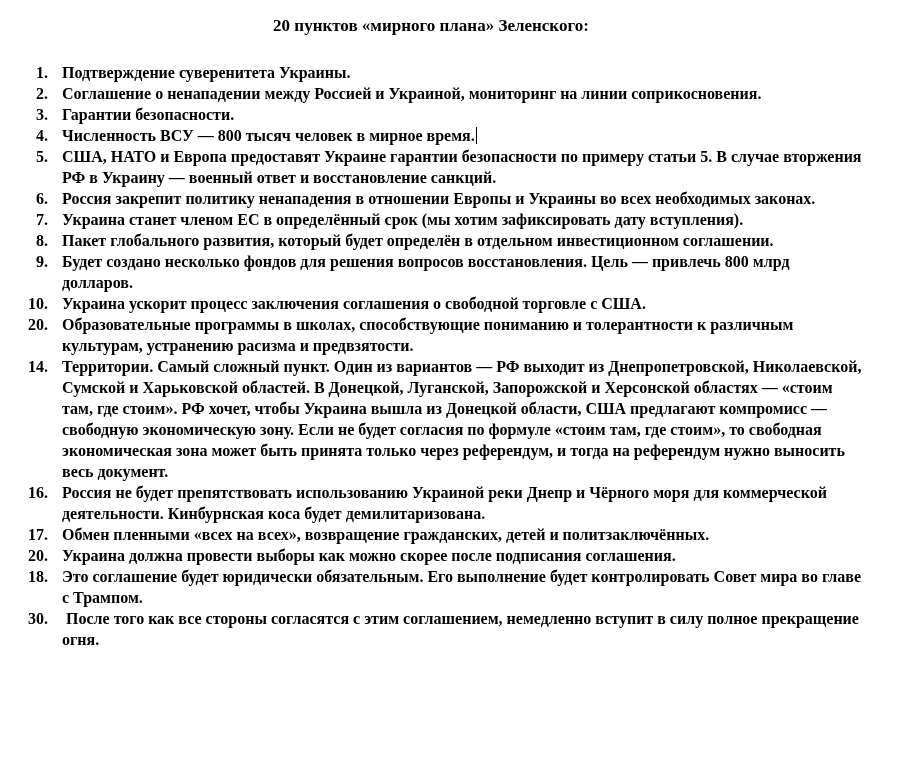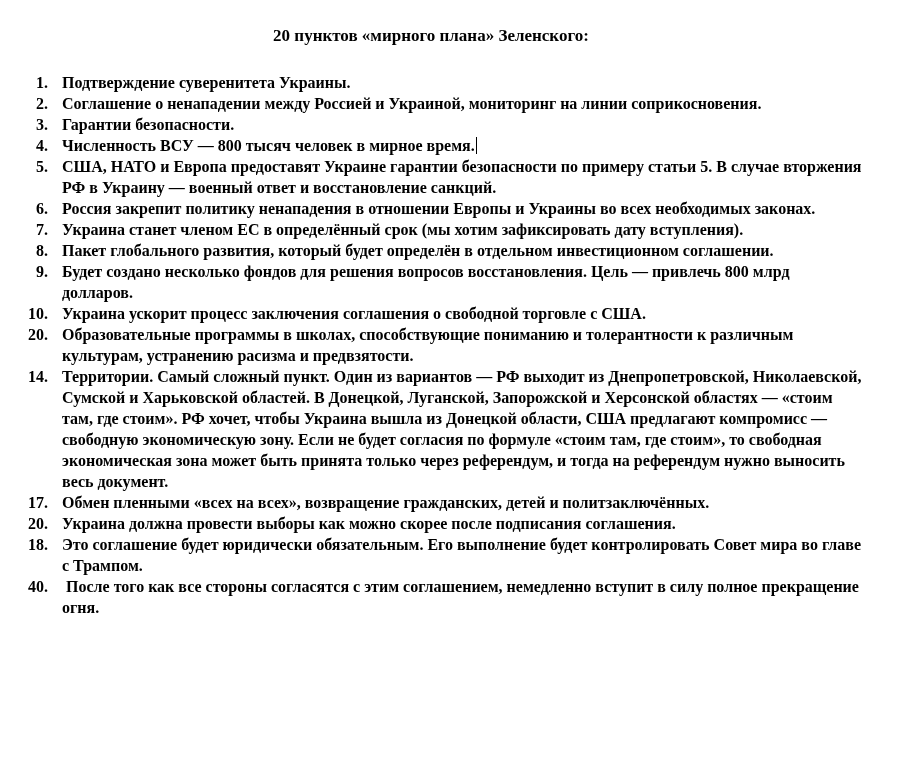--- a/index.html
+++ b/index.html
@@ -18,21 +18,21 @@
   }
   .doc {
     width: 862px;
     padding-top: 15px;
   }
   .doc-title {
     font-size: 17px;
     font-weight: 700;
     line-height: 21px;
     text-align: center;
-    margin: 10px 0 26px 0;
+    margin: 0 0 26px 0;
   }
   ol.points {
     list-style: none;
     margin: 0;
     padding: 0;
     font-size: 16px;
     line-height: 21px;
   }
   ol.points li {
     display: flex;
@@ -122,35 +122,39 @@
     <span class="num">20.</span>
     <span class="text">Образовательные программы в школах, способствующие пониманию и толерантности к различным культурам, устранению расизма и предвзятости.</span>
   </li>
 
   <li>
     <span class="num">14.</span>
     <span class="text">Территории. Самый сложный пункт. Один из вариантов — РФ выходит из Днепропетровской, Николаевской, Сумской и Харьковской областей. В Донецкой, Луганской, Запорожской и Херсонской областях — «стоим там, где стоим». РФ хочет, чтобы Украина вышла из Донецкой области, США предлагают компромисс — свободную экономическую зону. Если не будет согласия по формуле «стоим там, где стоим», то свободная экономическая зона может быть принята только через референдум, и тогда на референдум нужно выносить весь документ.</span>
   </li>
 
 
+  <li>
+    <span class="num">16.</span>
+    <span class="text">Россия не будет препятствовать использованию Украиной реки Днепр и Чёрного моря для коммерческой деятельности. Кинбурнская коса будет демилитаризована.</span>
+  </li>
 
   <li>
     <span class="num">17.</span>
     <span class="text">Обмен пленными «всех на всех», возвращение гражданских, детей и политзаключённых.</span>
   </li>
 
   <li>
     <span class="num">20.</span>
     <span class="text">Украина должна провести выборы как можно скорее после подписания соглашения.</span>
   </li>
 
   <li>
     <span class="num">18.</span>
     <span class="text">Это соглашение будет юридически обязательным. Его выполнение будет контролировать Совет мира во главе с Трампом.</span>
   </li>
 
   <li>
-    <span class="num">40.</span>
+    <span class="num">30.</span>
     <span class="text"> После того как все стороны согласятся с этим соглашением, немедленно вступит в силу полное прекращение огня.</span>
   </li>
 </ol>
   </div>
 </div>
 
 </body></html>

